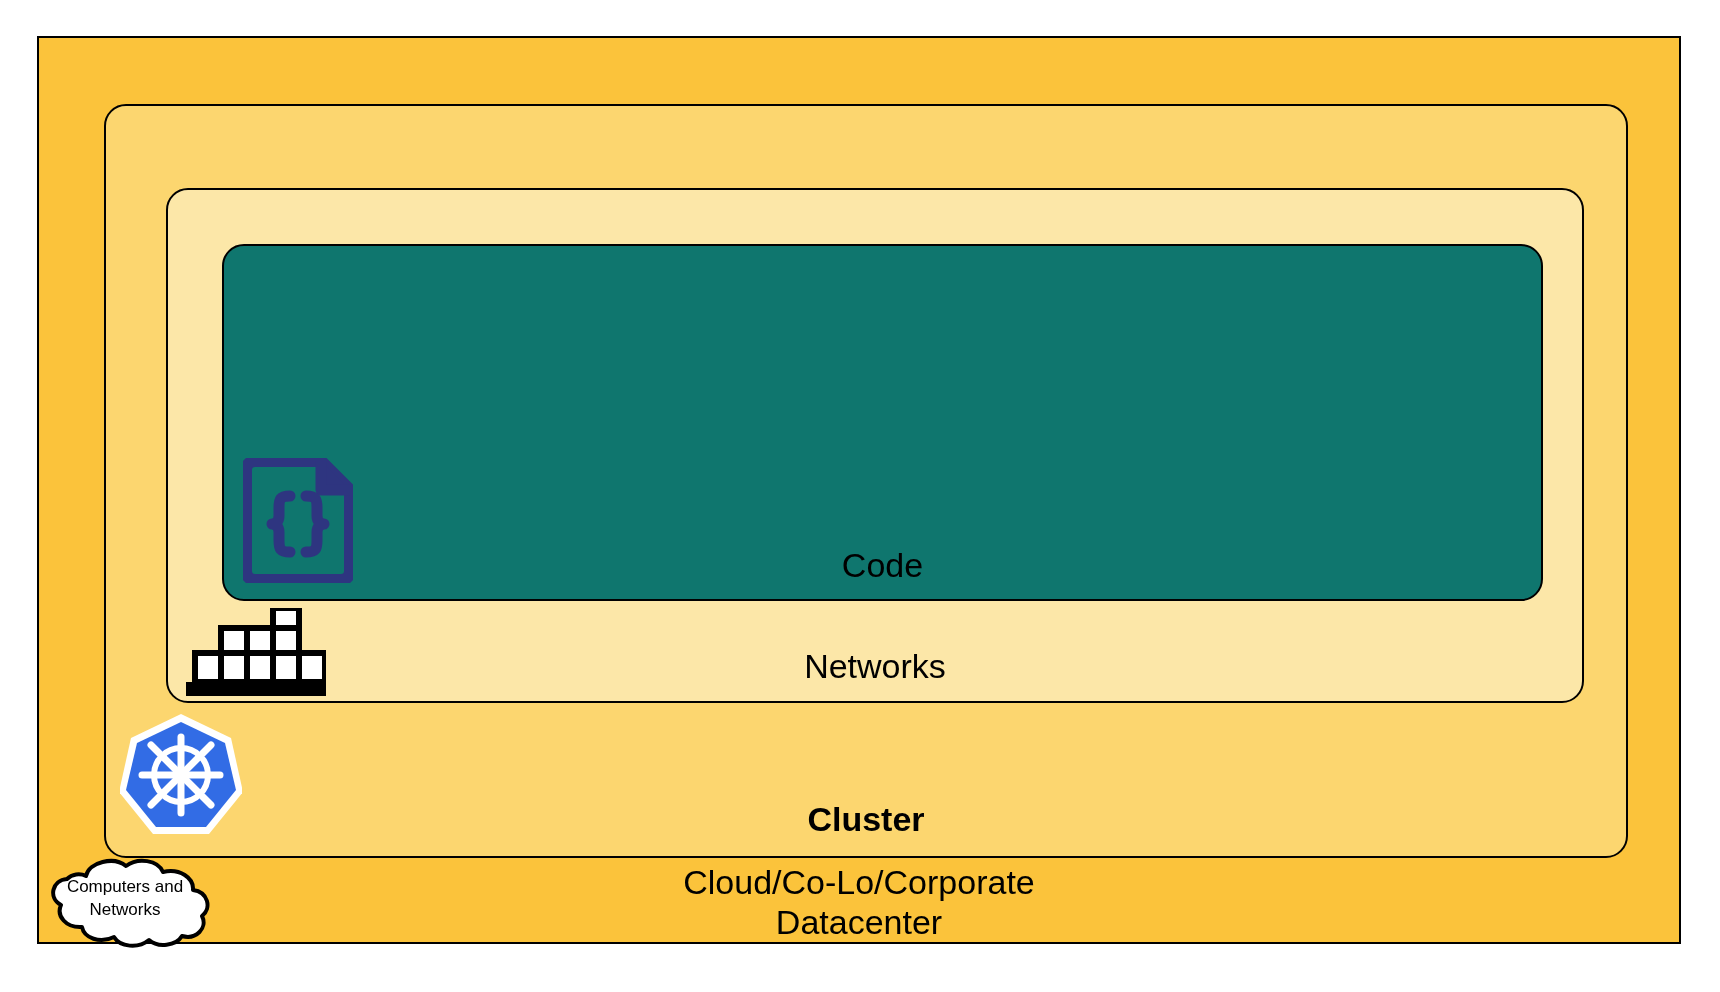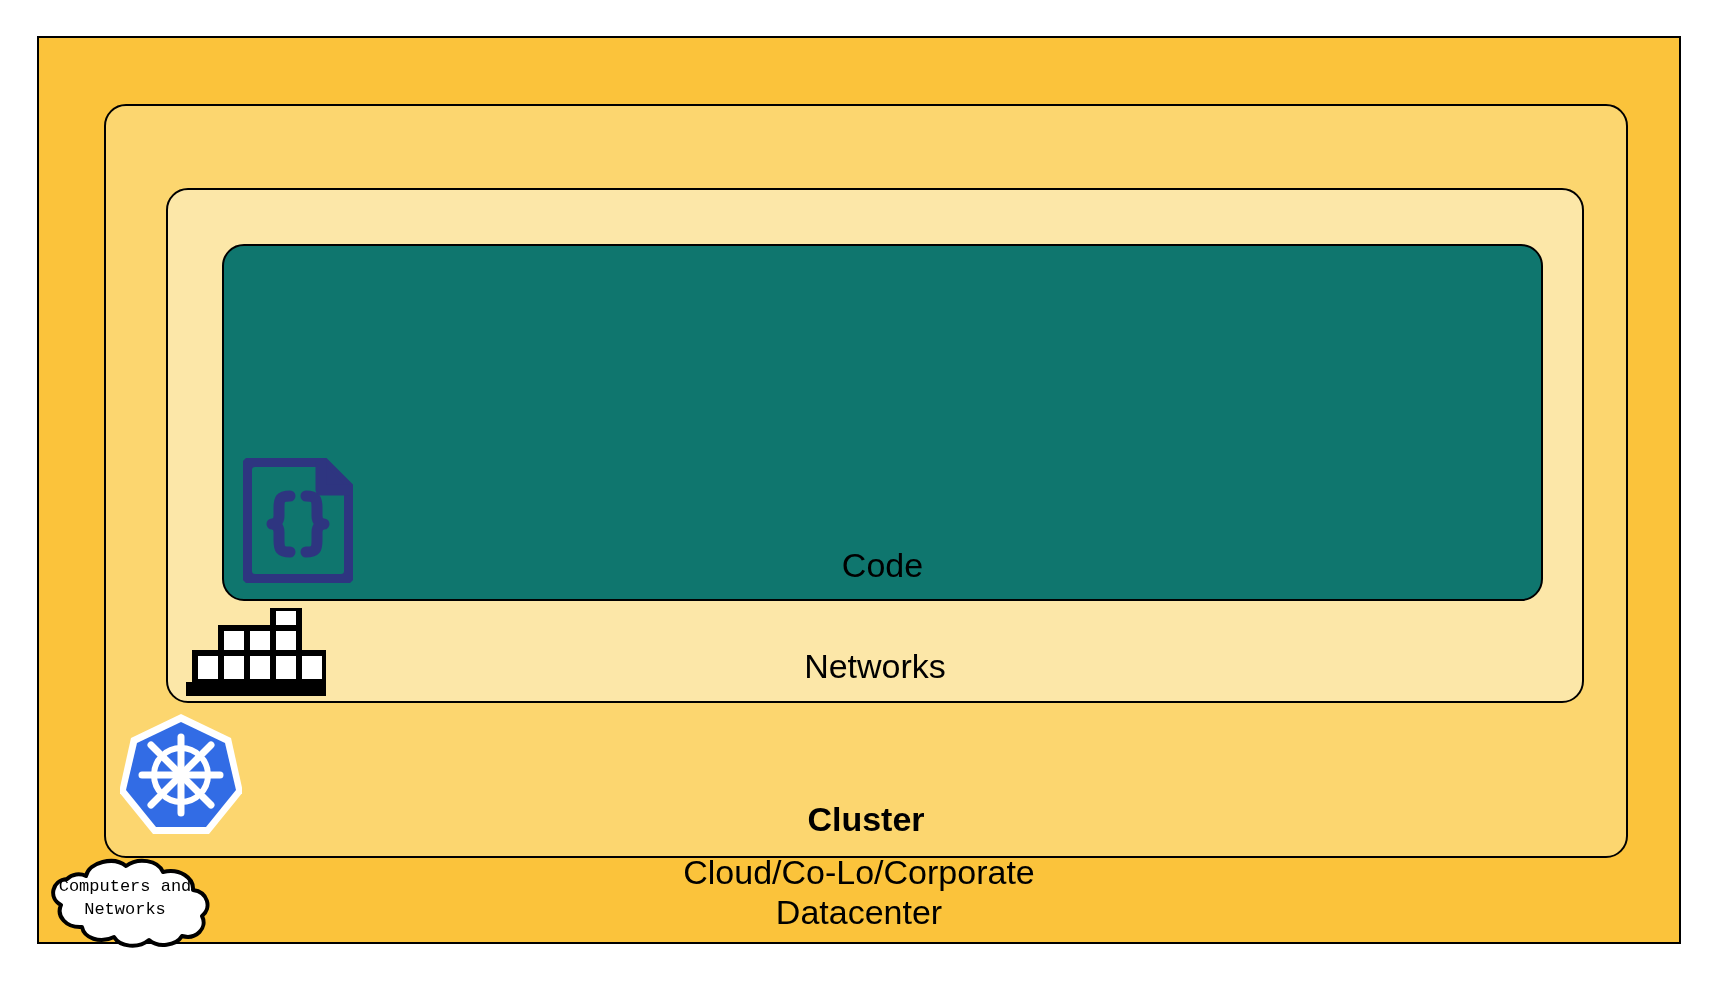--- a/index.html
+++ b/index.html
@@ -90,21 +90,21 @@
   .label-cluster {
     left: 0;
     right: 0;
     bottom: 17px;
     font-weight: bold;
   }
 
   .label-datacenter {
     left: 0;
     right: 0;
-    bottom: 10px;
+    bottom: 0;
   }
 
   
   .icon-code {
     position: absolute;
     left: 243px;
     top: 458px;
     width: 110px;
     height: 125px;
   }
@@ -145,21 +145,21 @@
   .cloud-text {
     position: absolute;
     left: 8px;
     top: 17px;
     width: 166px;
     text-align: center;
     font-size: 17px;
     line-height: 23px;
     color: #000000;
     white-space: pre-line;
-    font-family: Liberation Mono, monospace;
+    font-family: Liberation Sans, sans-serif;
   }
 </style>
 </head>
 <body>
 
 <div id="canvas">
 
   <div class="layer layer-datacenter">
 
     <div class="layer-label label-datacenter">Cloud/Co-Lo/Corporate

